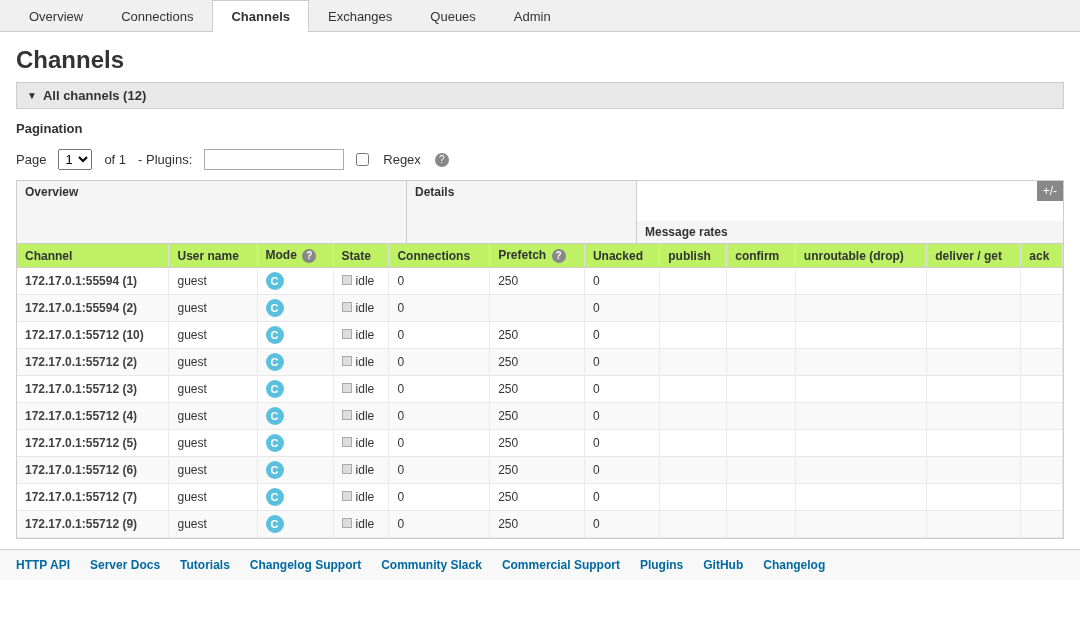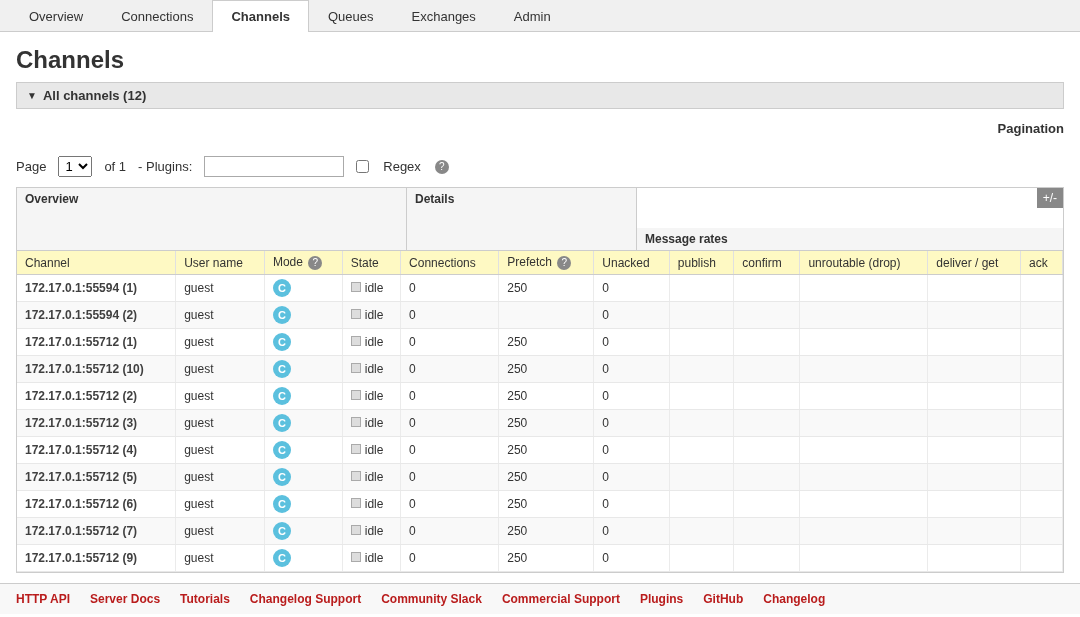--- a/index.html
+++ b/index.html
@@ -52,23 +52,22 @@
       margin-bottom: 12px;
       font-weight: bold;
     }
 
     .pagination-section {
       margin-bottom: 10px;
       font-size: 13px;
     }
     .pagination-section label {
       font-weight: bold;
-      margin-bottom: 20px;
+      margin-bottom: 13px;
       display: block;
-      text-align: right;
     }
     .pagination-row {
       display: flex;
       align-items: center;
       gap: 12px;
       margin-top: 6px;
     }
     .pagination-row select {
       font-size: 13px;
       padding: 1px 2px;
@@ -102,26 +101,26 @@
     .overview-header { width: 390px; border-right: 1px solid #ccc; }
     .details-header { width: 230px; border-right: 1px solid #ccc; }
     .msgrates-header { flex: 1; margin-top: 40px; }
 
     table {
       width: 100%;
       border-collapse: collapse;
       font-size: 12px;
     }
     thead th {
-      background: #fef9c3;
+      background: #bef264;
       border-bottom: 1px solid #ccc;
       border-right: 1px solid #e0e0e0;
       padding: 4px 8px;
       text-align: left;
-      font-weight: normal;
+      font-weight: bold;
       white-space: nowrap;
     }
     tbody tr:nth-child(even) { background: #f9f9f9; }
     tbody tr:nth-child(odd) { background: #fff; }
     tbody td {
       border-bottom: 1px solid #e8e8e8;
       border-right: 1px solid #ebebeb;
       padding: 4px 8px;
       white-space: nowrap;
     }
@@ -179,34 +178,34 @@
     #footer {
       border-top: 1px solid #ccc;
       padding: 8px 16px;
       background: #f8f8f8;
       display: flex;
       gap: 20px;
       font-size: 12px;
       flex-wrap: wrap;
     }
     #footer a {
-      color: #b91c1c;
+      color: #0369a1;
       text-decoration: none;
       font-weight: bold;
     }
   </style>
 </head>
 <body>
 
 <nav id="top-nav">
     <div class="nav-item">Overview</div>
     <div class="nav-item">Connections</div>
     <div class="nav-item active">Channels</div>
+    <div class="nav-item">Exchanges</div>
     <div class="nav-item">Queues</div>
-    <div class="nav-item">Exchanges</div>
     <div class="nav-item">Admin</div>
   </nav>
 
 <div id="main">
   <h1 class="page-title">Channels</h1>
 
   <div class="all-channels-bar">
     <span style="font-size:10px;">▼</span>
     <span>All channels (12)</span>
   </div>
@@ -282,34 +281,20 @@
             <td>0</td>
             <td></td>
             <td>0</td>
             <td></td>
             <td></td>
             <td></td>
             <td></td>
             <td></td>
           </tr>
           <tr>
-            <td><a class="channel-link" href="#">172.17.0.1:55712 (1)</a></td>
-            <td>guest</td>
-            <td><span class="mode-badge">C</span></td>
-            <td><span class="state-indicator"></span>idle</td>
-            <td>0</td>
-            <td>250</td>
-            <td>0</td>
-            <td></td>
-            <td></td>
-            <td></td>
-            <td></td>
-            <td></td>
-          </tr>
-          <tr>
             <td><a class="channel-link" href="#">172.17.0.1:55712 (10)</a></td>
             <td>guest</td>
             <td><span class="mode-badge">C</span></td>
             <td><span class="state-indicator"></span>idle</td>
             <td>0</td>
             <td>250</td>
             <td>0</td>
             <td></td>
             <td></td>
             <td></td>

